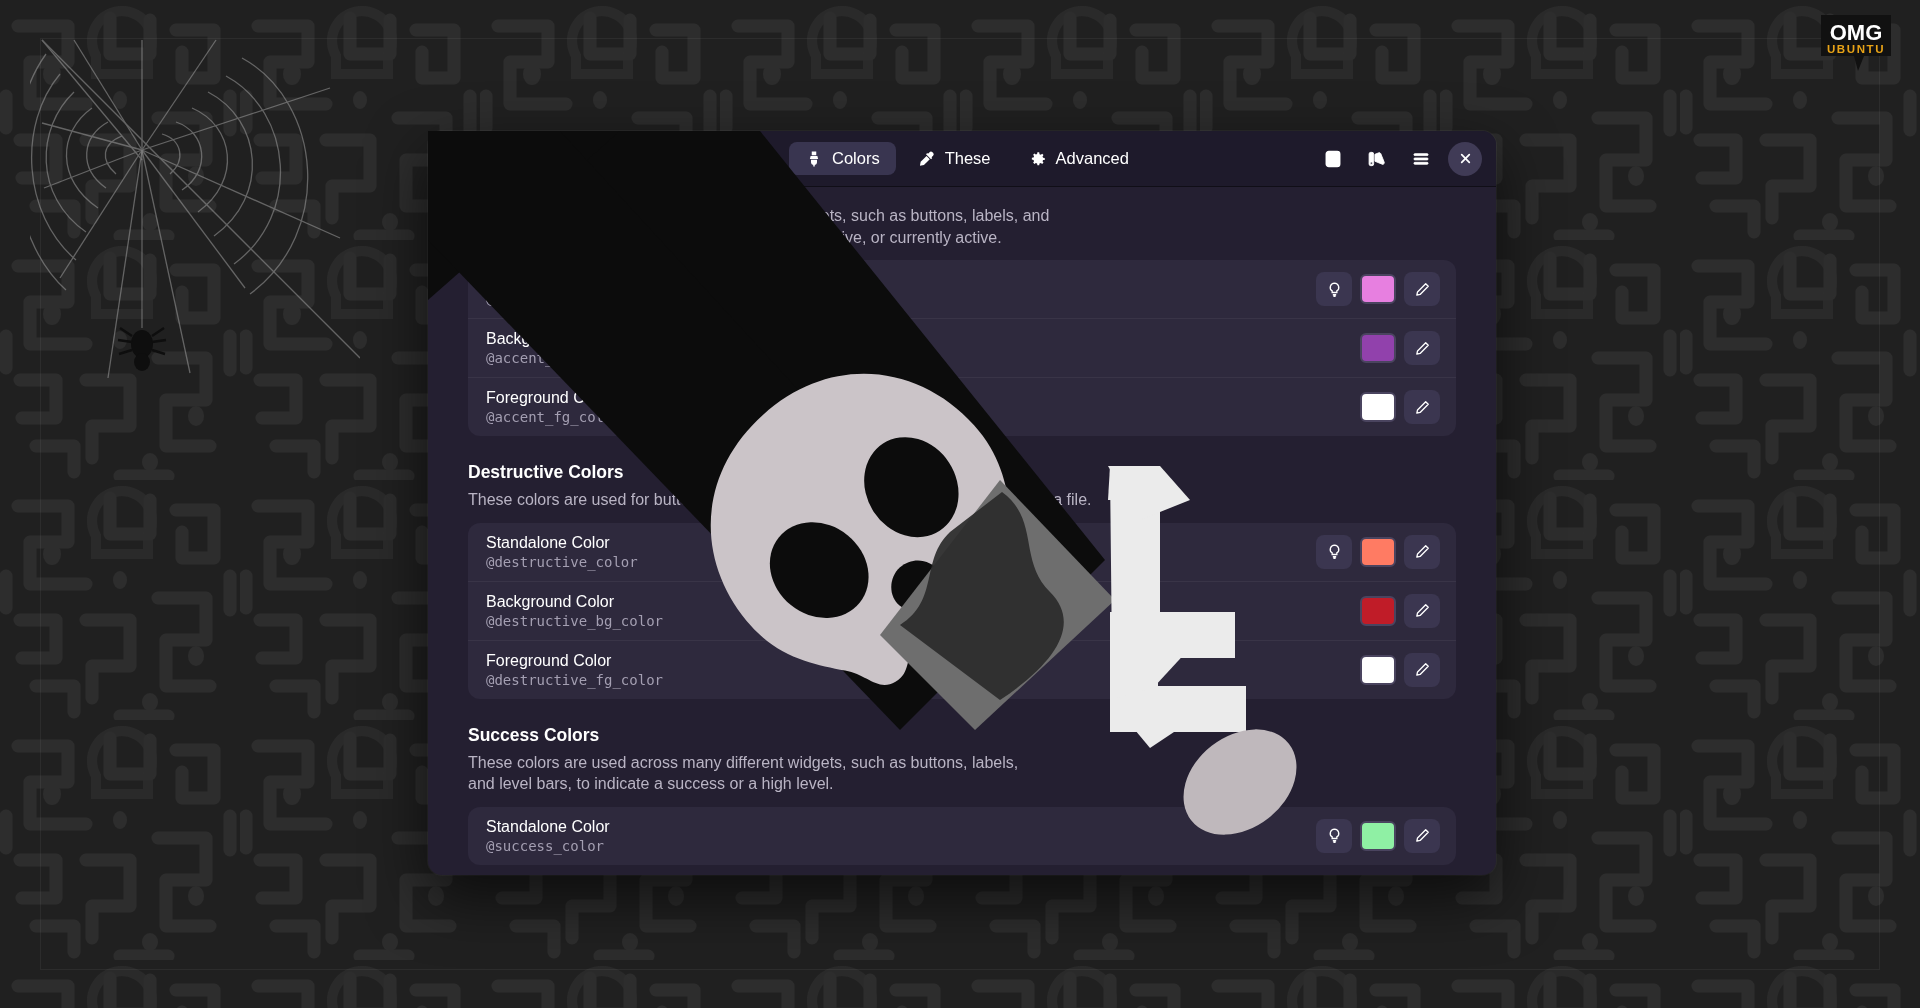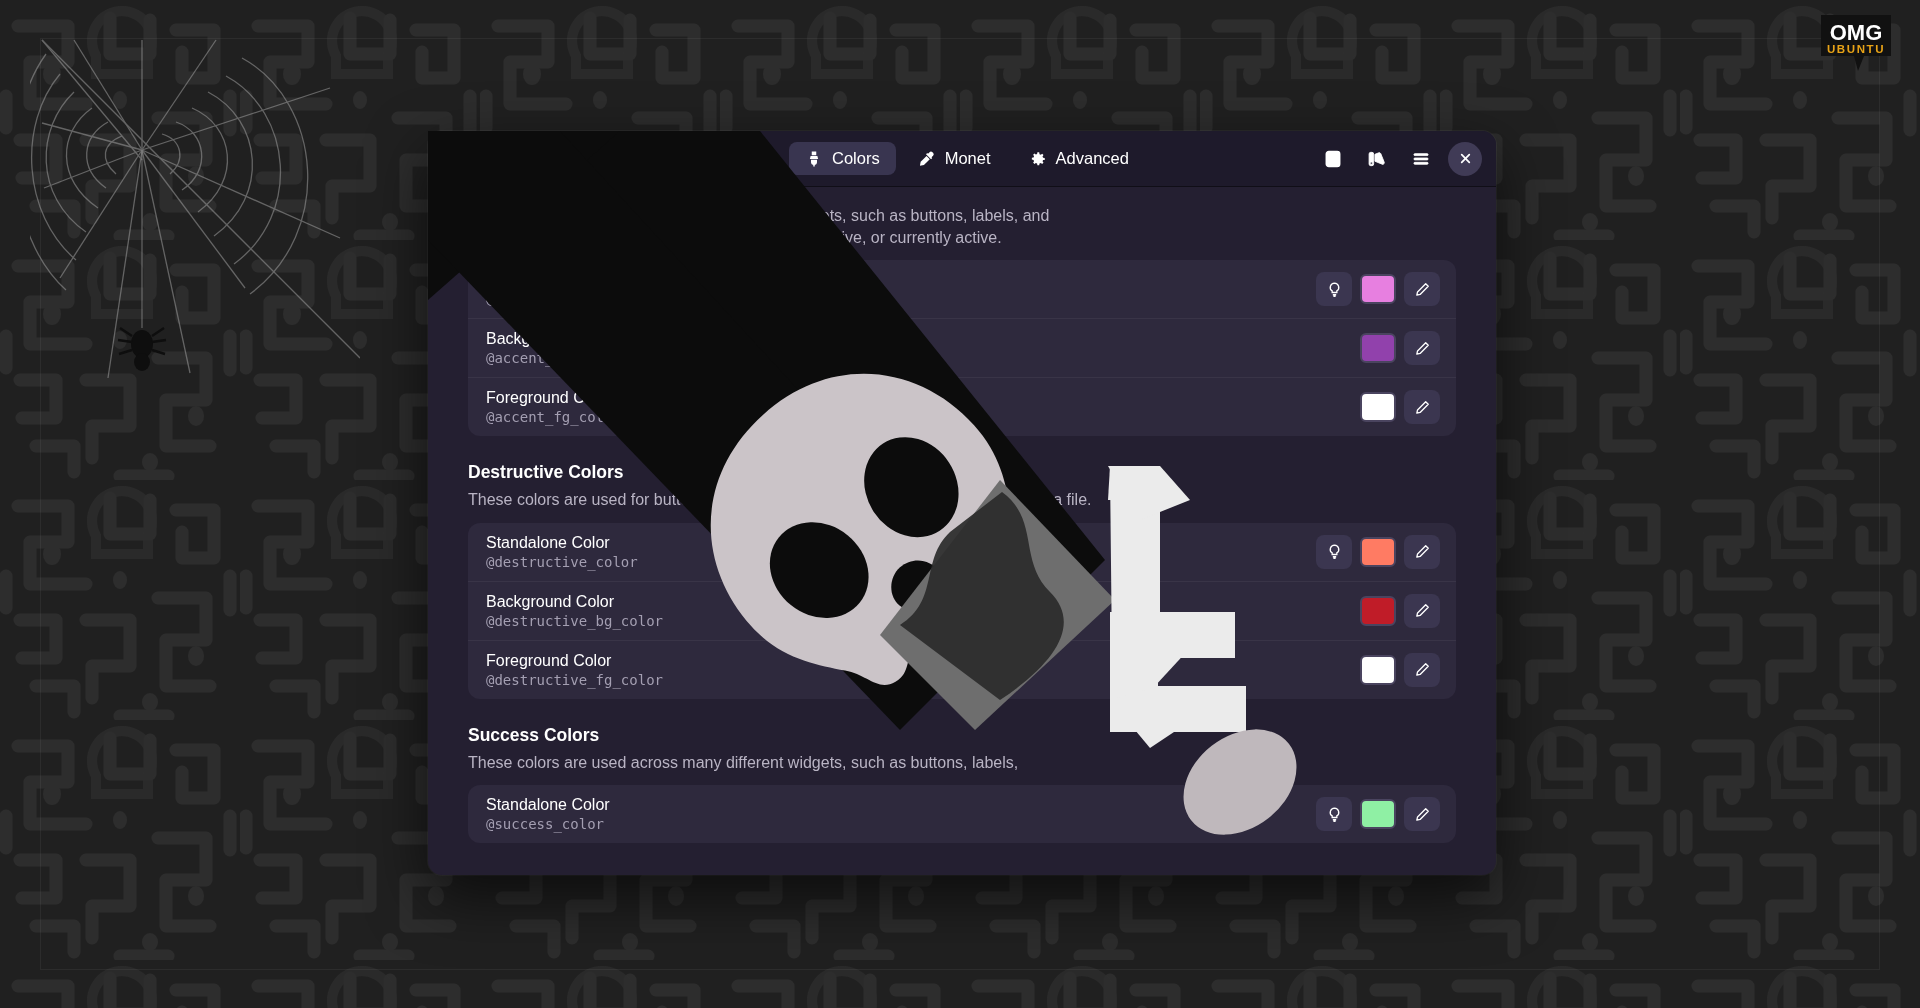--- a/index.html
+++ b/index.html
@@ -239,21 +239,21 @@
         <span>Colors</span>
       </div>
 
       <div class="tab">
         <span class="ico">
           <svg viewBox="0 0 24 24">
               <path d="M19.2 2.9a2.7 2.7 0 0 0-3.8 0l-2.1 2.1-1-1-1.6 1.6 6.7 6.7 1.6-1.6-1-1 2.1-2.1a2.7 2.7 0 0 0 0-3.8z"></path>
               <path d="M11.4 7.9 3.6 15.7 2.6 21l5.3-1 7.8-7.8z"></path>
             </svg>
         </span>
-        <span>Monet</span>
+        <span>These</span>
       </div>
 
       <div class="tab">
         <span class="ico">
           <svg viewBox="0 0 24 24">
               <path d="M12 8.4a3.6 3.6 0 1 0 0 7.2 3.6 3.6 0 0 0 0-7.2zm0 5.4a1.8 1.8 0 1 1 0-3.6 1.8 1.8 0 0 1 0 3.6z"></path>
               <path d="M21 13.2v-2.4l-2.3-.4a7 7 0 0 0-.7-1.7l1.3-1.9-1.7-1.7-1.9 1.3a7 7 0 0 0-1.7-.7L13.6 3h-2.4L10.8 5.3a7 7 0 0 0-1.7.7L7.2 4.7 5.5 6.4l1.3 1.9a7 7 0 0 0-.7 1.7L3.8 10.4v2.4l2.3.4a7 7 0 0 0 .7 1.7l-1.3 1.9 1.7 1.7 1.9-1.3a7 7 0 0 0 1.7.7l.4 2.3h2.4l.4-2.3a7 7 0 0 0 1.7-.7l1.9 1.3 1.7-1.7-1.3-1.9a7 7 0 0 0 .7-1.7z"></path>
             </svg>
         </span>
         <span>Advanced</span>
@@ -401,20 +401,21 @@
                 <path d="M16.5 3.9 20.1 7.5 8.6 19 4 20l1-4.6z"></path>
               </svg>
           </div>
         </div>
       </div>
     </div>
 
     <div class="section-title">Success Colors</div>
     <div class="section-desc">
       <div>These colors are used across many different widgets, such as buttons, labels,</div>
+      <div>and level bars, to indicate a success or a high level.</div>
     </div>
 
     <div class="prefgroup">
       <div class="row">
         <div class="labels">
           <span class="title">Standalone Color</span>
           <span class="subtitle">@success_color</span>
         </div>
         <div class="ctrls">
           <div class="cbtn">

